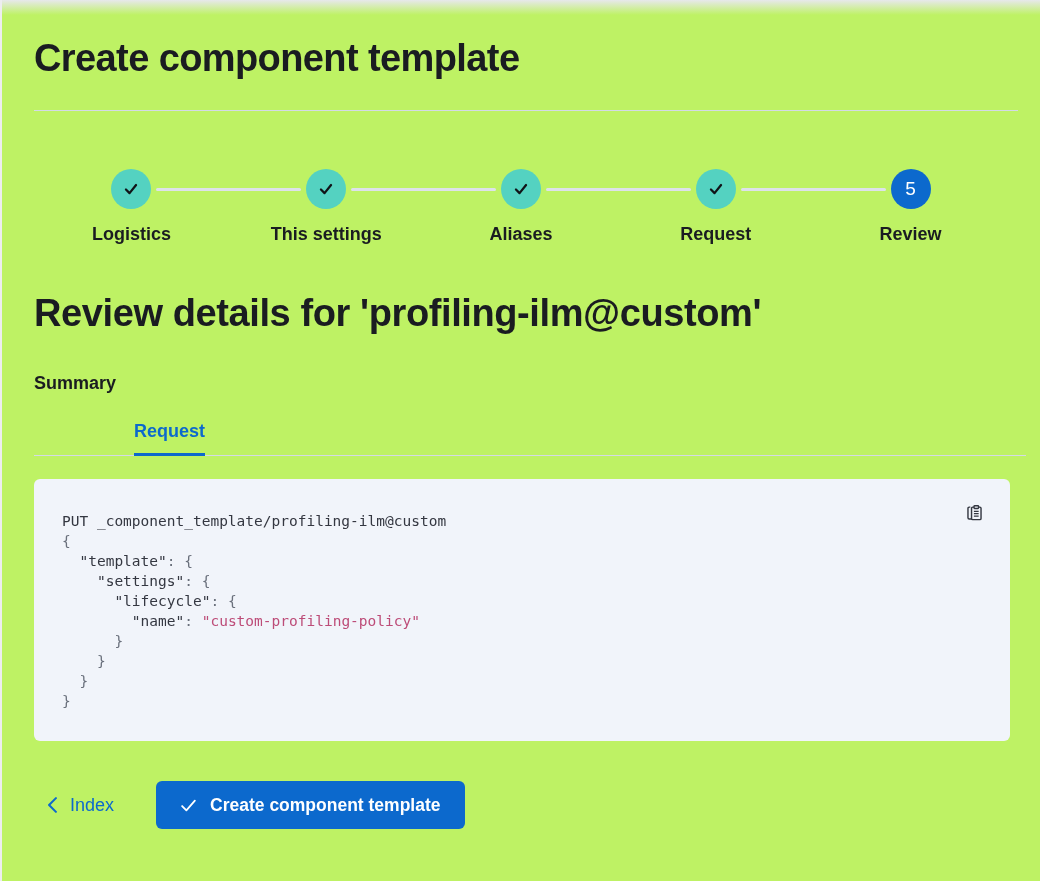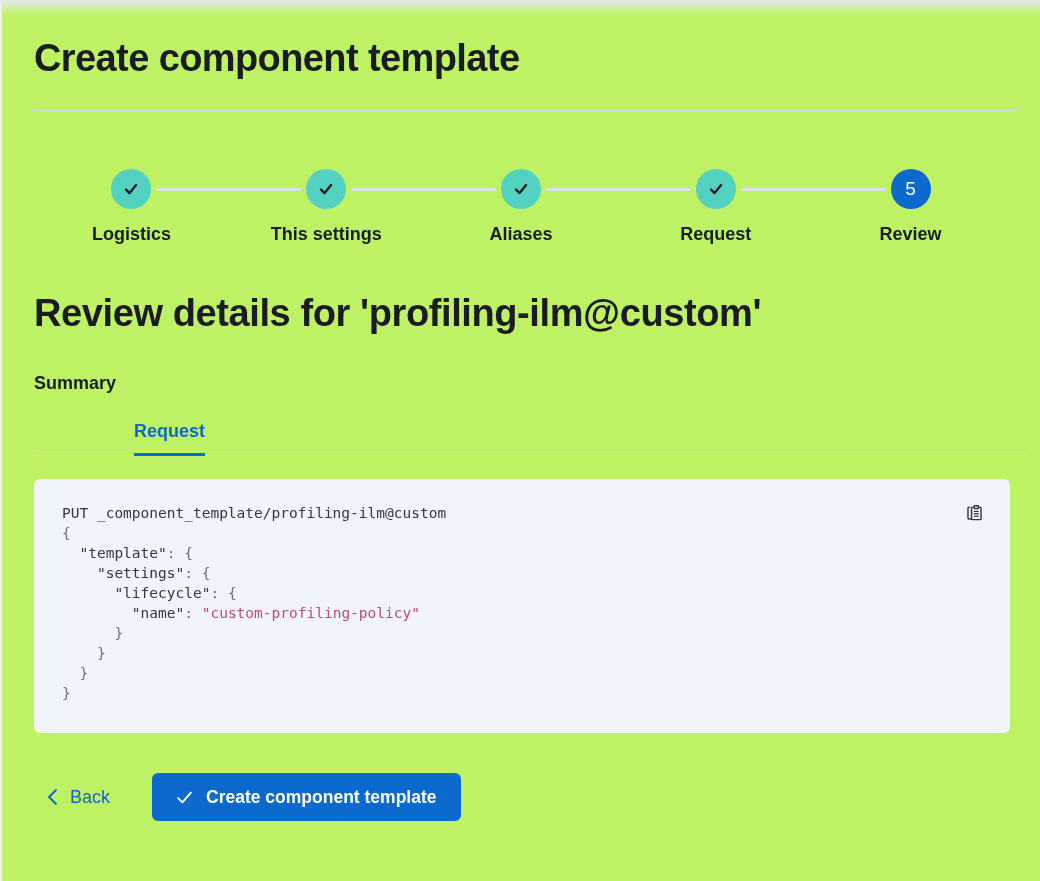--- a/index.html
+++ b/index.html
@@ -119,21 +119,21 @@
     color: #343741;
   }
 
   
   .code-block {
     position: relative;
     margin-top: 23px;
     width: 976px;
     background: #f1f4fa;
     border-radius: 6px;
-    padding: 24px 28px 30px 28px;
+    padding: 32px 28px 30px 28px;
   }
   .code-pre {
     margin: 0;
     font-family: "DejaVu Sans Mono", monospace;
     font-size: 14.5px;
     line-height: 20px;
   }
   .code-line { white-space: pre; min-height: 20px; }
   .seg-plain { color: #343741; }
   .seg-key   { color: #343741; }
@@ -253,21 +253,21 @@
         </svg>
       </button>
       <pre class="code-pre" id="code"><div class="code-line"><span class="seg-plain">PUT _component_template/profiling-ilm@custom</span></div><div class="code-line"><span class="seg-pun">{</span></div><div class="code-line"><span class="seg-pun">  </span><span class="seg-key">"template"</span><span class="seg-pun">: {</span></div><div class="code-line"><span class="seg-pun">    </span><span class="seg-key">"settings"</span><span class="seg-pun">: {</span></div><div class="code-line"><span class="seg-pun">      </span><span class="seg-key">"lifecycle"</span><span class="seg-pun">: {</span></div><div class="code-line"><span class="seg-pun">        </span><span class="seg-key">"name"</span><span class="seg-pun">: </span><span class="seg-str">"custom-profiling-policy"</span></div><div class="code-line"><span class="seg-pun">      }</span></div><div class="code-line"><span class="seg-pun">    }</span></div><div class="code-line"><span class="seg-pun">  }</span></div><div class="code-line"><span class="seg-pun">}</span></div></pre>
     </div>
 
     <div class="footer">
       <button class="back-link">
         <svg width="13" height="16" viewBox="0 0 10 14" fill="none" stroke="#0c69cd" stroke-width="1.8" stroke-linecap="round" stroke-linejoin="round">
           <path d="M8 1 L2 7 L8 13"></path>
         </svg>
-        <span>Back</span>
+        <span>Index</span>
       </button>
       <button class="submit-btn">
         <svg width="17" height="15" viewBox="0 0 16 14" fill="none" stroke="#ffffff" stroke-width="1.7" stroke-linecap="round" stroke-linejoin="round">
           <path d="M2 7.5 L6 11.5 L14 2.5"></path>
         </svg>
         <span>Create component template</span>
       </button>
     </div>
   </div>
 </div>

